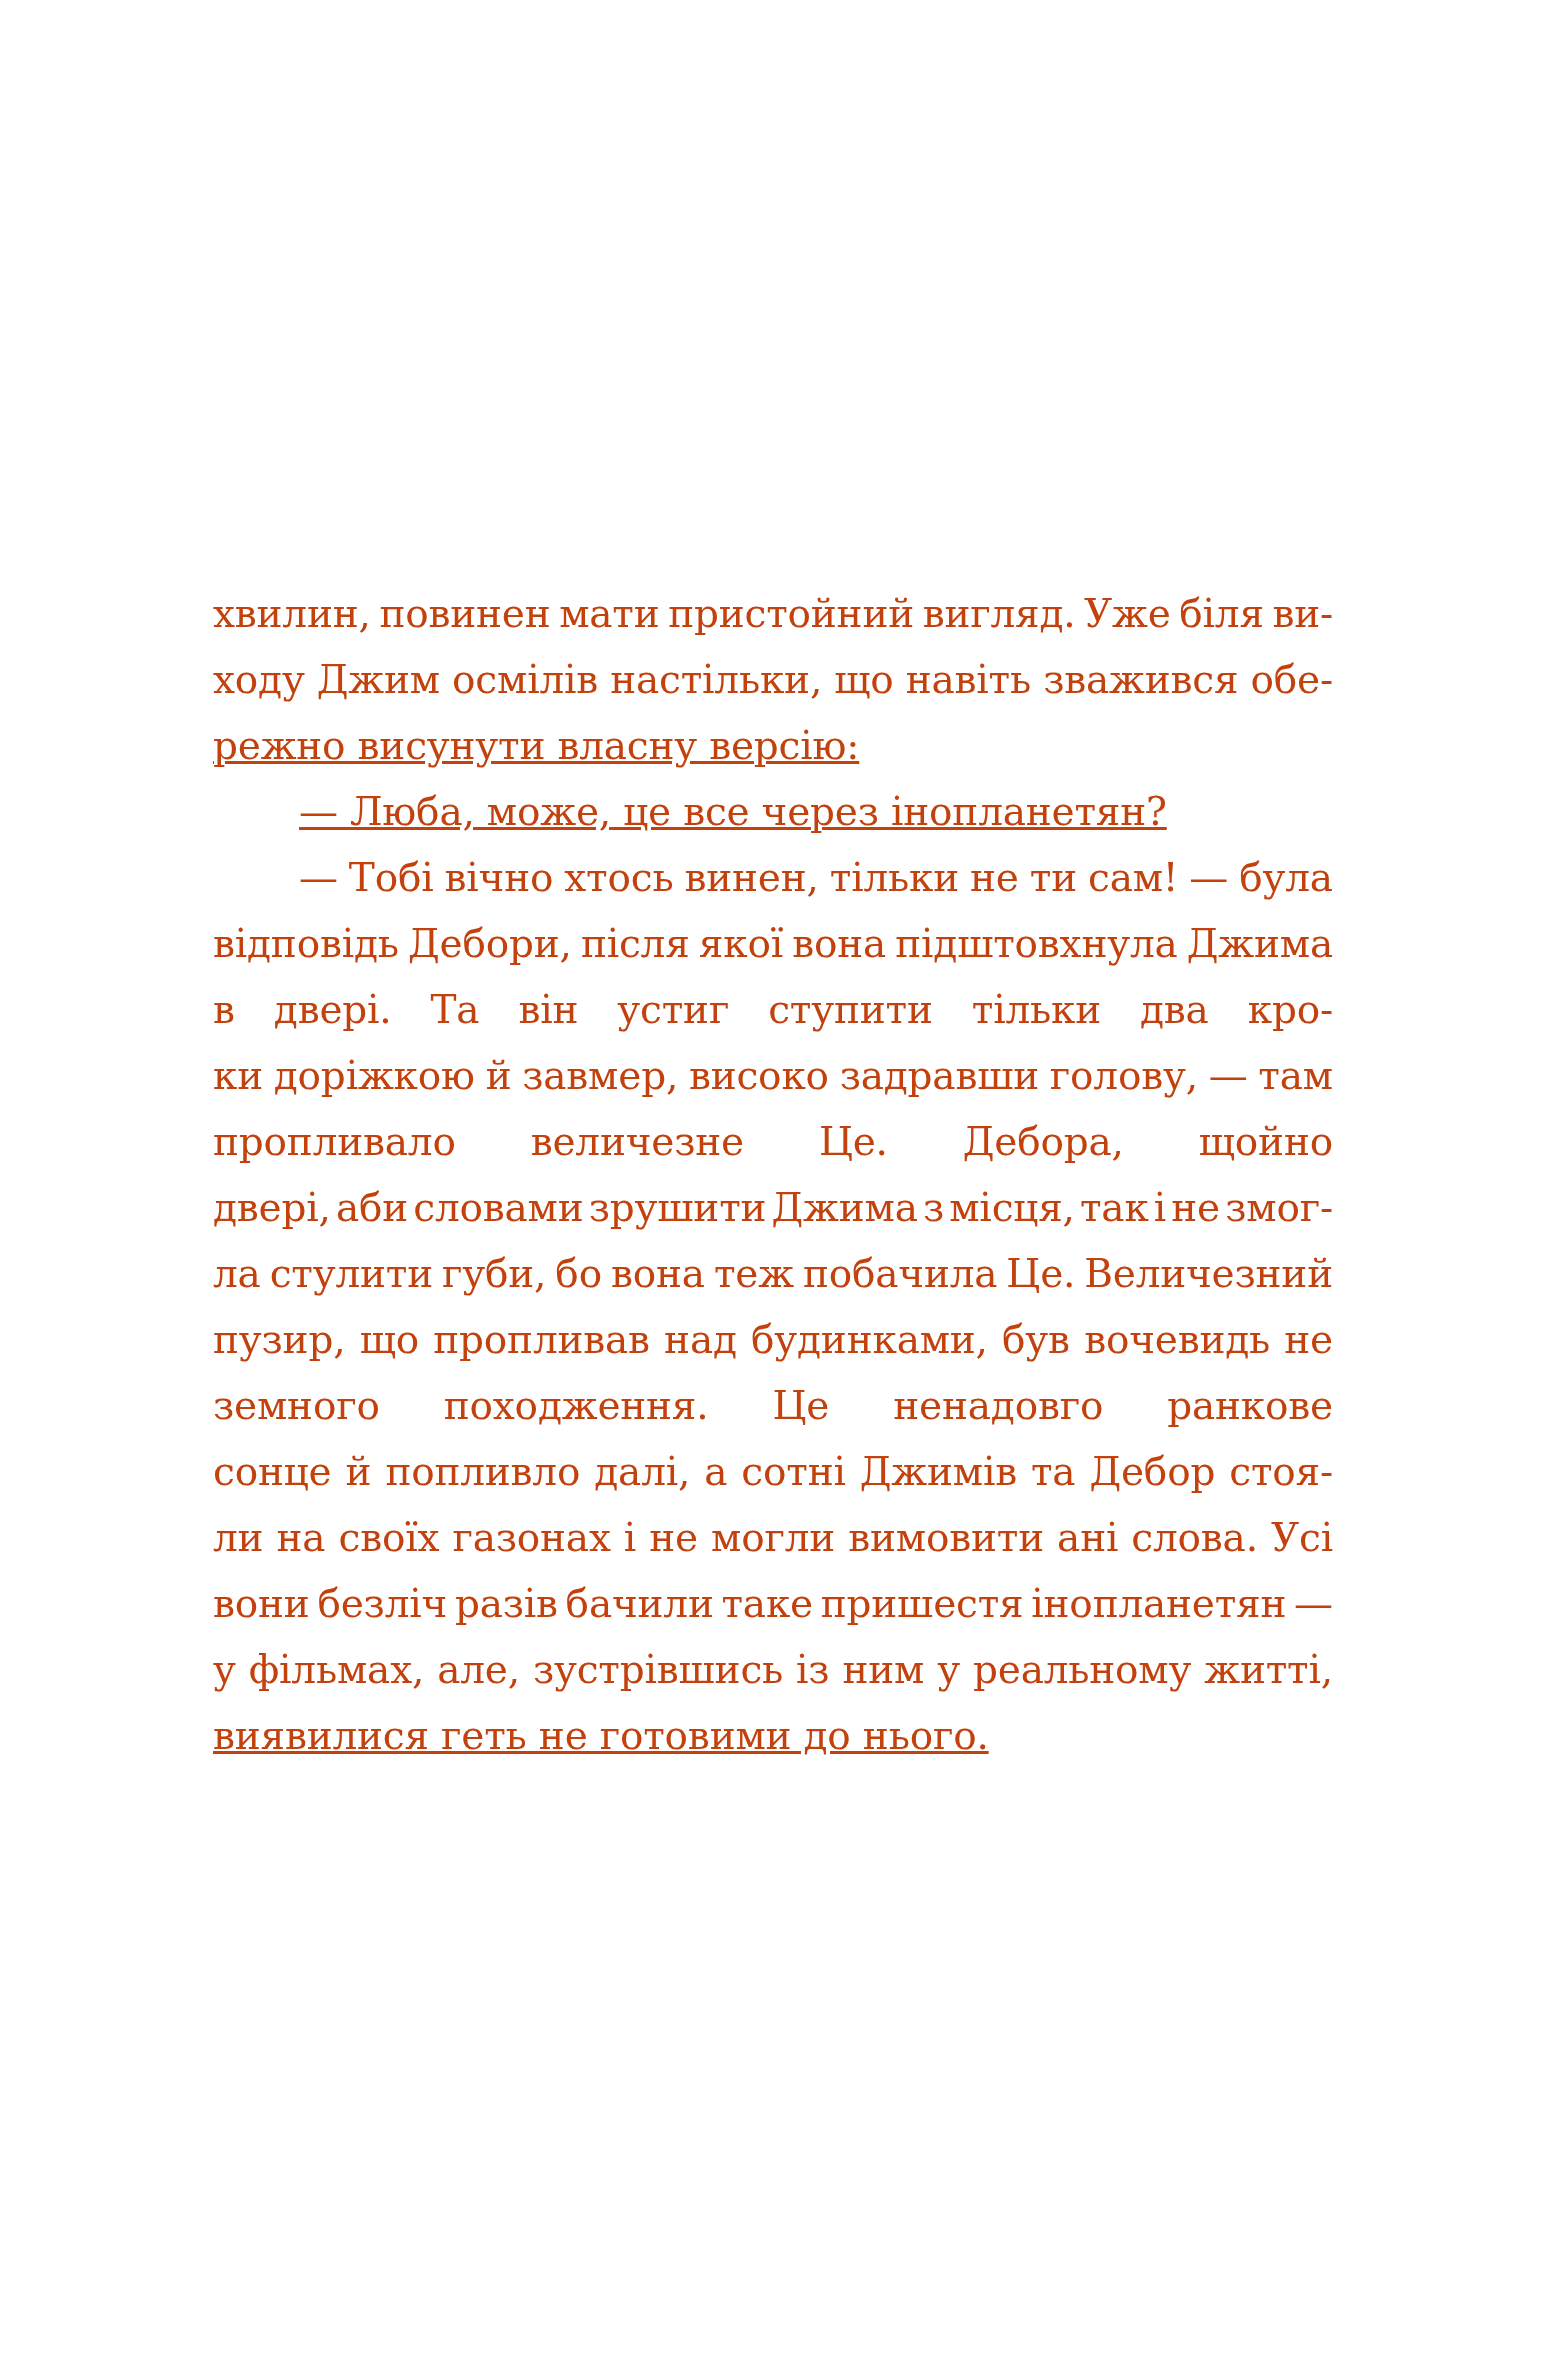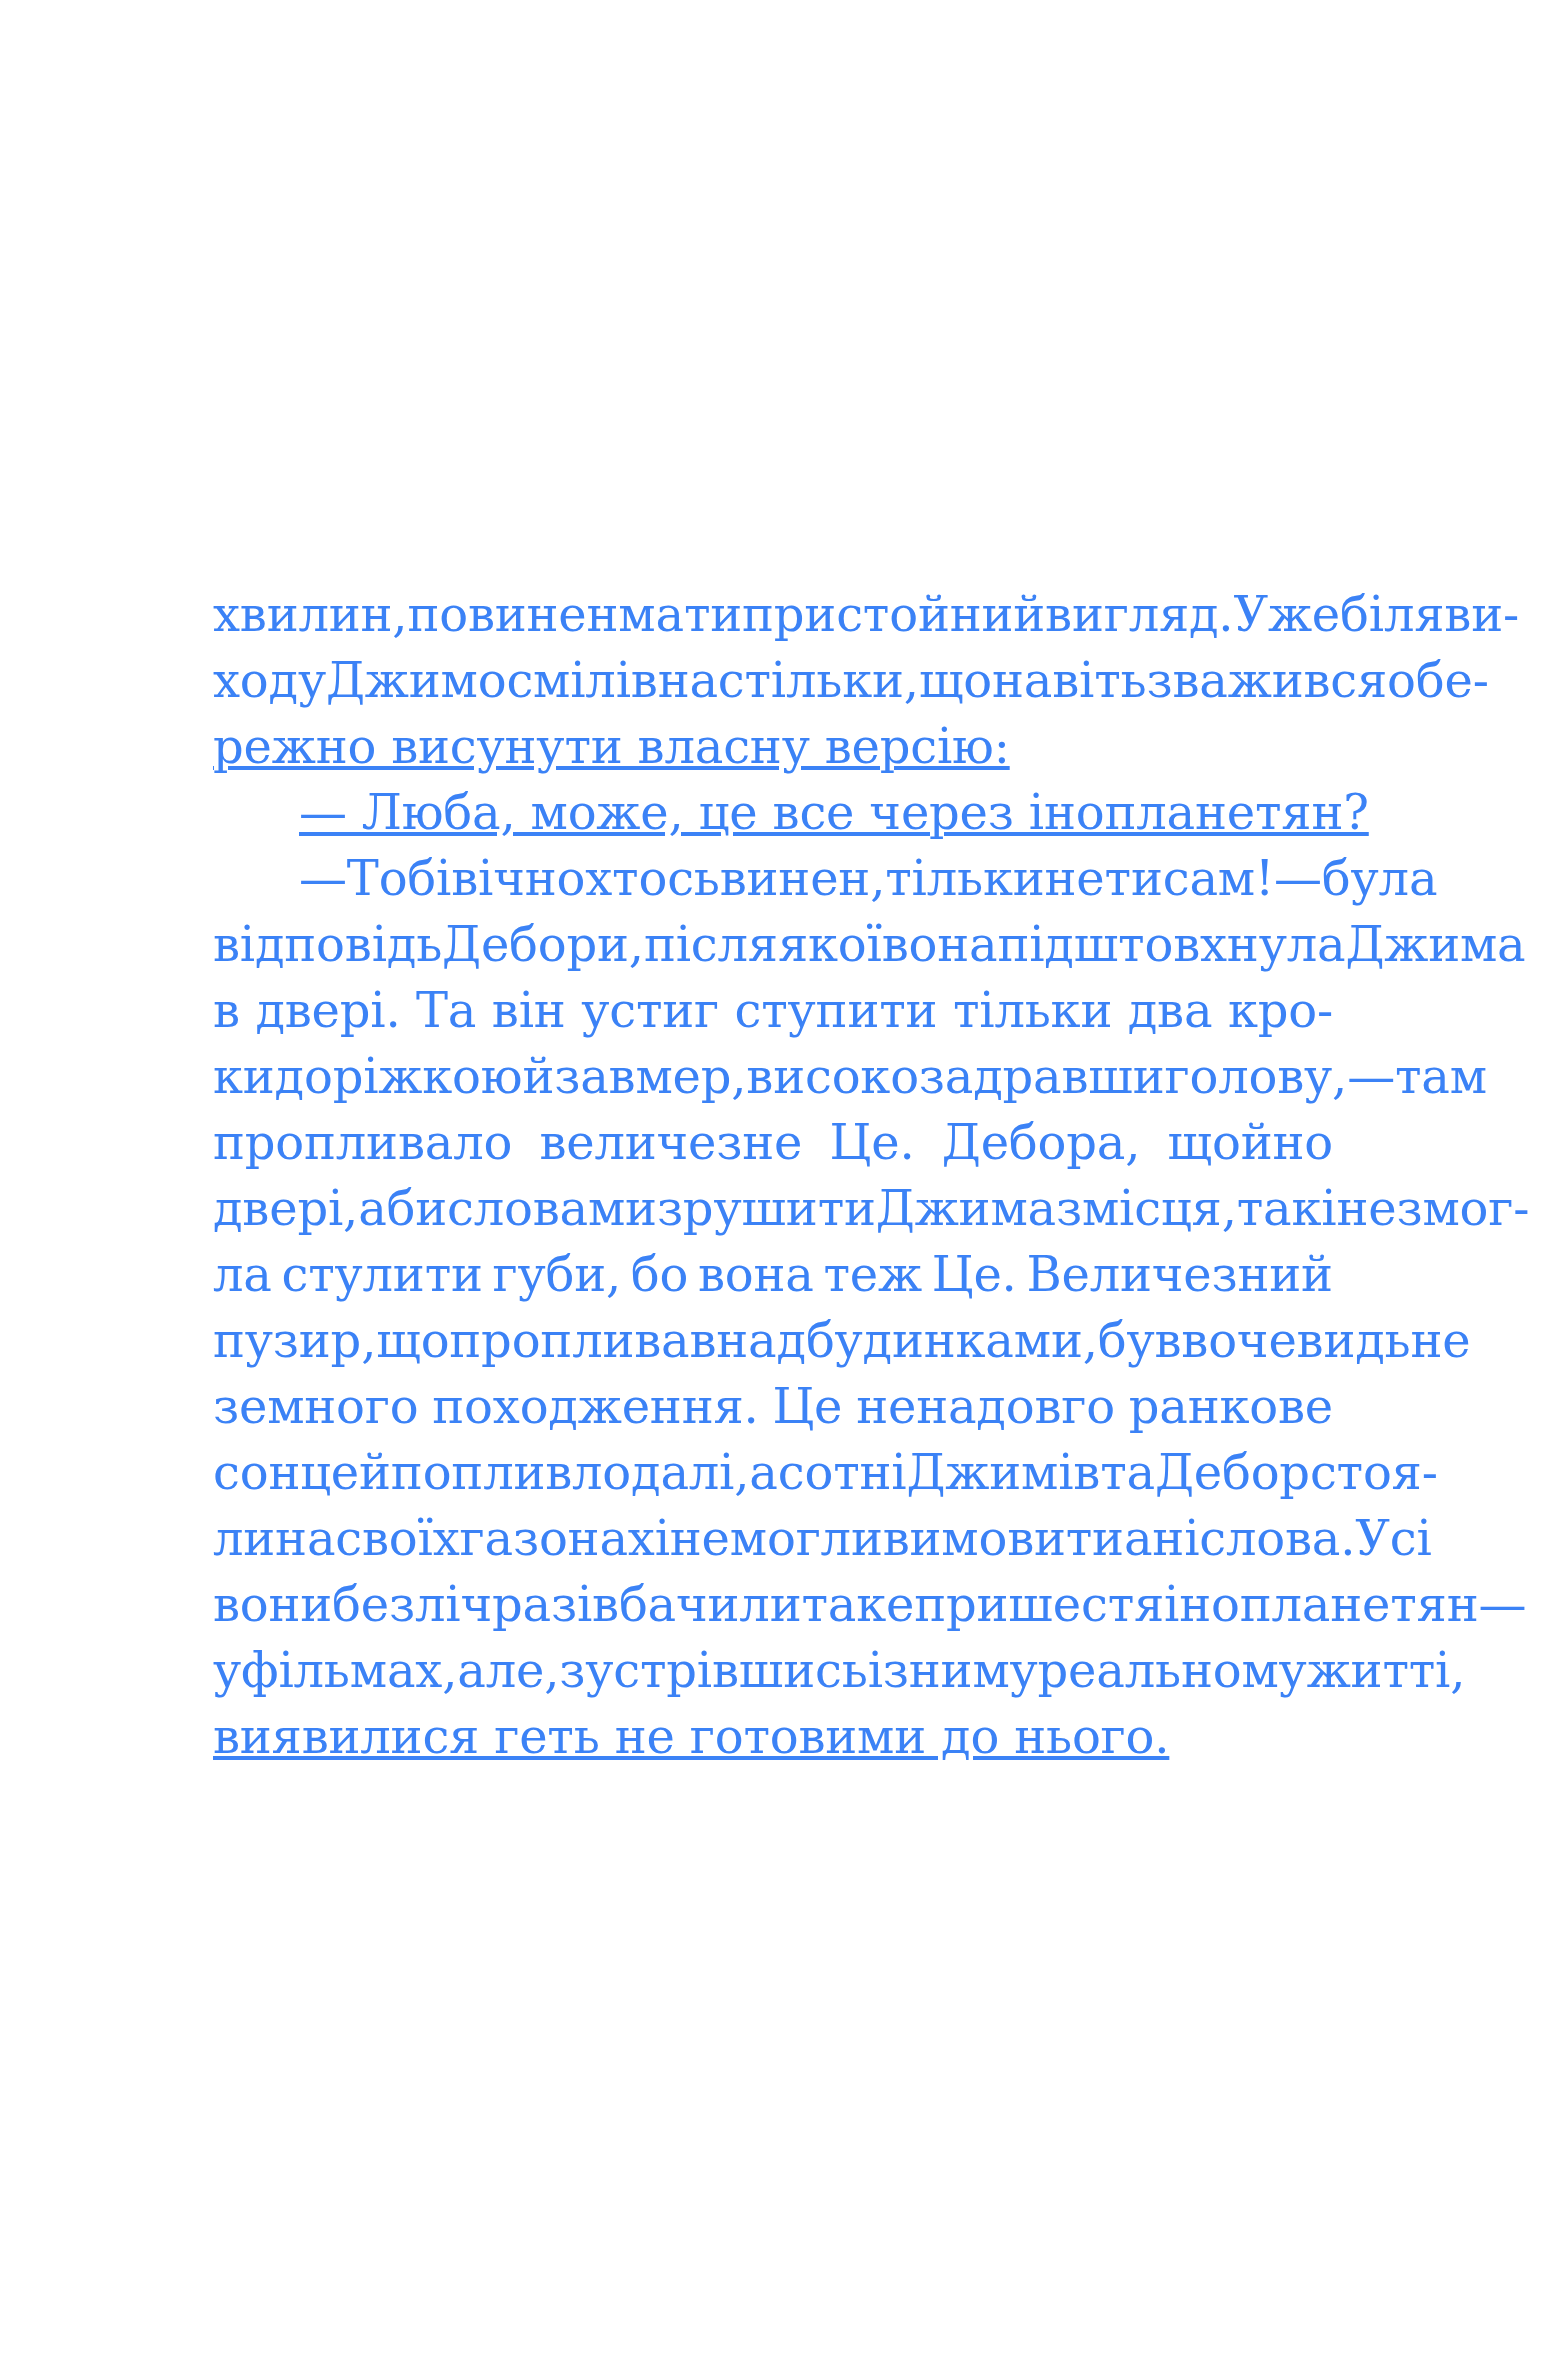--- a/index.html
+++ b/index.html
@@ -17,23 +17,23 @@
     box-sizing: border-box;
   }
   .text-block {
     position: absolute;
     left: 213px;
     top: 581px;
     width: 1120px;
   }
   .line {
     font-family: "DejaVu Serif", "Liberation Serif", serif;
-    font-size: 48px;
+    font-size: 39px;
     line-height: 66px;
-    color: #3b82f6;
+    color: #c2410c;
     white-space: pre;
     letter-spacing: -0.2px;
     -webkit-font-smoothing: antialiased;
   }
   
   .line.justify {
     display: flex;
     justify-content: space-between;
   }
   .line.justify > .w {
@@ -56,21 +56,21 @@
       <div class="line justify"><span class="w">хвилин,</span><span class="w">повинен</span><span class="w">мати</span><span class="w">пристойний</span><span class="w">вигляд.</span><span class="w">Уже</span><span class="w">біля</span><span class="w">ви-</span></div>
       <div class="line justify"><span class="w">ходу</span><span class="w">Джим</span><span class="w">осмілів</span><span class="w">настільки,</span><span class="w">що</span><span class="w">навіть</span><span class="w">зважився</span><span class="w">обе-</span></div>
       <div class="line flush"><span>режно висунути власну версію:</span></div>
       <div class="line flush"><span class="indent"></span><span>— Люба, може, це все через інопланетян?</span></div>
       <div class="line justify"><span class="w"><span class="indent"></span><span class="w">—</span></span><span class="w">Тобі</span><span class="w">вічно</span><span class="w">хтось</span><span class="w">винен,</span><span class="w">тільки</span><span class="w">не</span><span class="w">ти</span><span class="w">сам!</span><span class="w">—</span><span class="w">була</span></div>
       <div class="line justify"><span class="w">відповідь</span><span class="w">Дебори,</span><span class="w">після</span><span class="w">якої</span><span class="w">вона</span><span class="w">підштовхнула</span><span class="w">Джима</span></div>
       <div class="line justify"><span class="w">в</span><span class="w">двері.</span><span class="w">Та</span><span class="w">він</span><span class="w">устиг</span><span class="w">ступити</span><span class="w">тільки</span><span class="w">два</span><span class="w">кро-</span></div>
       <div class="line justify"><span class="w">ки</span><span class="w">доріжкою</span><span class="w">й</span><span class="w">завмер,</span><span class="w">високо</span><span class="w">задравши</span><span class="w">голову,</span><span class="w">—</span><span class="w">там</span></div>
       <div class="line justify"><span class="w">пропливало</span><span class="w">величезне</span><span class="w">Це.</span><span class="w">Дебора,</span><span class="w">щойно</span></div>
       <div class="line justify"><span class="w">двері,</span><span class="w">аби</span><span class="w">словами</span><span class="w">зрушити</span><span class="w">Джима</span><span class="w">з</span><span class="w">місця,</span><span class="w">так</span><span class="w">і</span><span class="w">не</span><span class="w">змог-</span></div>
-      <div class="line justify"><span class="w">ла</span><span class="w">стулити</span><span class="w">губи,</span><span class="w">бо</span><span class="w">вона</span><span class="w">теж</span><span class="w">Це.</span><span class="w">Величезний</span></div>
+      <div class="line justify"><span class="w">ла</span><span class="w">стулити</span><span class="w">губи,</span><span class="w">бо</span><span class="w">вона</span><span class="w">теж</span><span class="w">побачила</span><span class="w">Це.</span><span class="w">Величезний</span></div>
       <div class="line justify"><span class="w">пузир,</span><span class="w">що</span><span class="w">пропливав</span><span class="w">над</span><span class="w">будинками,</span><span class="w">був</span><span class="w">вочевидь</span><span class="w">не</span></div>
       <div class="line justify"><span class="w">земного</span><span class="w">походження.</span><span class="w">Це</span><span class="w">ненадовго</span><span class="w">ранкове</span></div>
       <div class="line justify"><span class="w">сонце</span><span class="w">й</span><span class="w">попливло</span><span class="w">далі,</span><span class="w">а</span><span class="w">сотні</span><span class="w">Джимів</span><span class="w">та</span><span class="w">Дебор</span><span class="w">стоя-</span></div>
       <div class="line justify"><span class="w">ли</span><span class="w">на</span><span class="w">своїх</span><span class="w">газонах</span><span class="w">і</span><span class="w">не</span><span class="w">могли</span><span class="w">вимовити</span><span class="w">ані</span><span class="w">слова.</span><span class="w">Усі</span></div>
       <div class="line justify"><span class="w">вони</span><span class="w">безліч</span><span class="w">разів</span><span class="w">бачили</span><span class="w">таке</span><span class="w">пришестя</span><span class="w">інопланетян</span><span class="w">—</span></div>
       <div class="line justify"><span class="w">у</span><span class="w">фільмах,</span><span class="w">але,</span><span class="w">зустрівшись</span><span class="w">із</span><span class="w">ним</span><span class="w">у</span><span class="w">реальному</span><span class="w">житті,</span></div>
       <div class="line flush"><span>виявилися геть не готовими до нього.</span></div>
     </div>
 </div>
 

